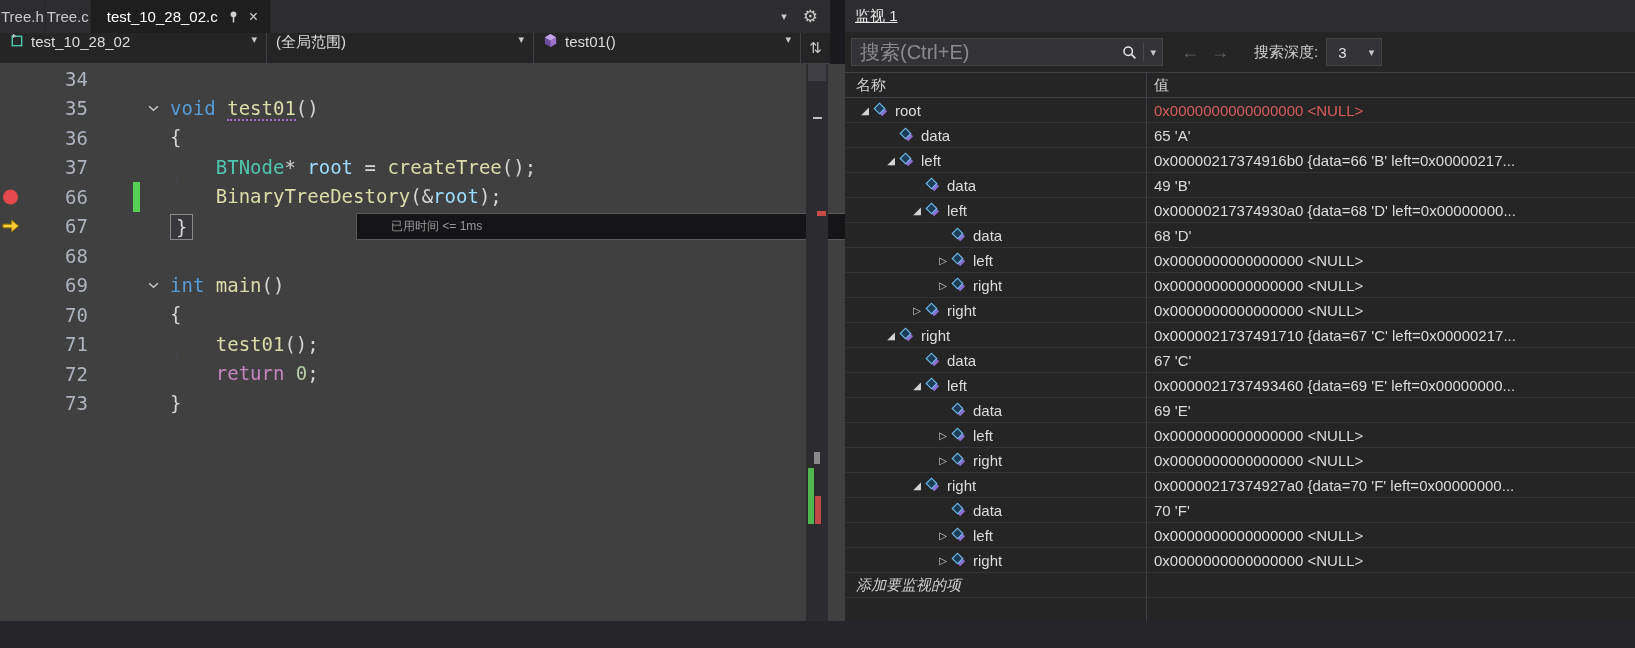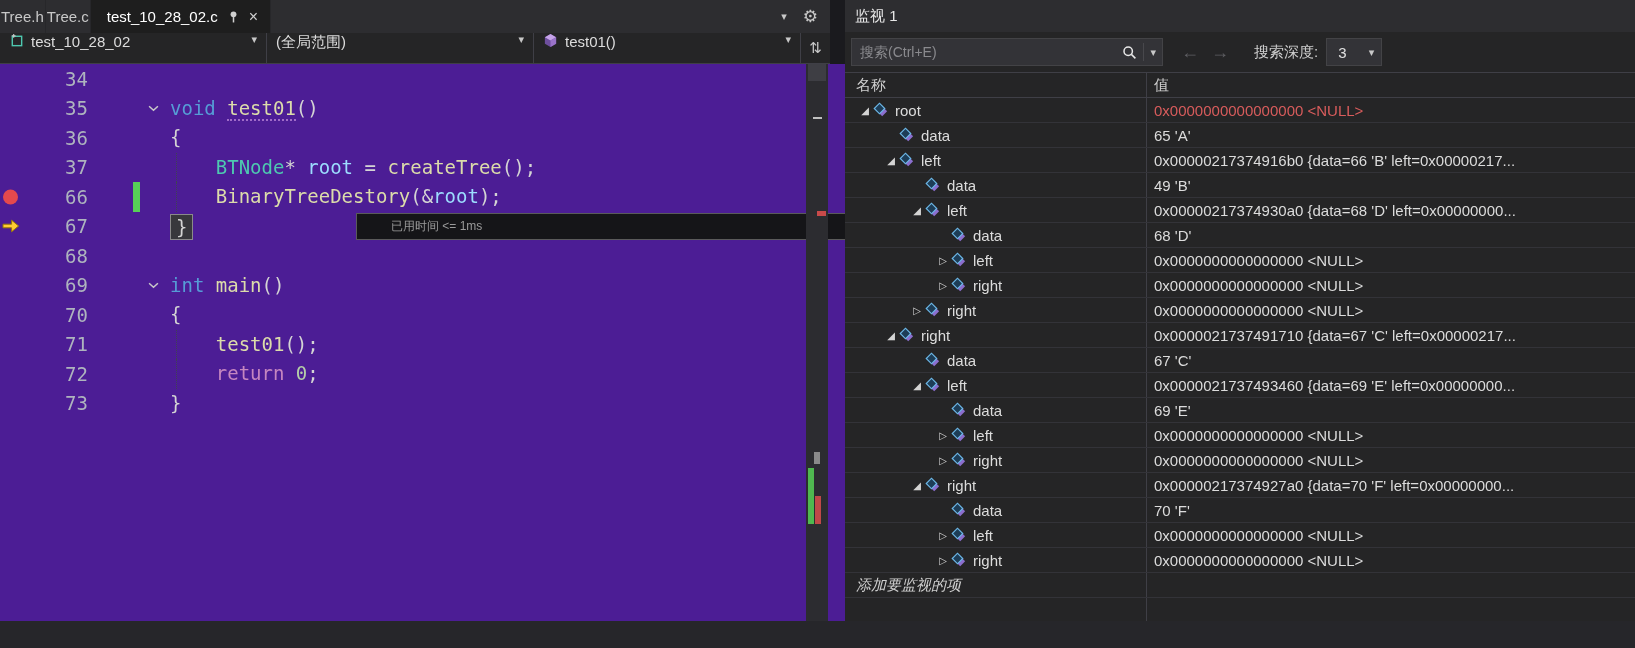--- a/index.html
+++ b/index.html
@@ -18,21 +18,21 @@
   .tabbar-icons { display:flex; align-items:center; gap:16px; padding-right:12px; color:#c8c8c8; }
   .dd-caret { font-size:11px; color:#c8c8c8; }
   .gear { font-size:17px; }
 
   .nav-bar { position:absolute; left:0; top:33px; width:830px; height:31px; background:#252526; border-bottom:1px solid #3f3f46; display:flex; align-items:stretch; font-size:15px; color:#dcdcdc; }
   .nav-dd { width:267px; display:flex; gap:7px; padding:0 9px; border-right:1px solid #3f3f46; }
   .nav-dd .caret { margin-left:auto; font-size:11px; color:#c8c8c8; }
   .nav-icon { width:15px; height:15px; flex:none; }
   .split-btn { flex:1; display:flex; align-items:center; justify-content:center; color:#c8c8c8; font-size:15px; }
 
-  .code-area { position:absolute; left:0; top:64px; width:898px; height:557px; background:#4c1d95; overflow:hidden; }
+  .code-area { position:absolute; left:0; top:64px; width:898px; height:557px; background:#404040; overflow:hidden; }
   .code-row { display:flex; height:29.5px; align-items:center; position:relative; font-family:"DejaVu Sans Mono","Liberation Mono",monospace; }
   .m-bp { width:26px; height:100%; position:relative; flex:none; }
   .bp-dot { position:absolute; left:3px; top:50%; transform:translateY(-50%); width:15px; height:15px; border-radius:50%; background:#e5494d; }
   .exec-arrow { position:absolute; left:2px; top:50%; transform:translateY(-50%); width:18px; height:14px; }
   .m-ln { width:62px; flex:none; text-align:right; color:#aeb4be; font-size:19px; }
   .m-chg { width:52px; height:100%; position:relative; flex:none; }
   .chg-bar { position:absolute; right:0; top:0; bottom:0; width:7px; background:#57d057; }
   .m-fold { width:26px; height:100%; flex:none; display:flex; align-items:center; justify-content:center; }
   .fold-open { width:11px; height:7px; }
   .fold-box { width:16px; height:16px; background:#3a3a40; border:1px solid #6e6e6e; display:flex; align-items:center; justify-content:center; }
@@ -48,24 +48,24 @@
   .sb-caret { position:absolute; left:7px; width:9px; height:2px; top:53px; background:#c0c0c0; }
   .sb-bp { position:absolute; right:2px; width:9px; height:5px; top:147px; background:#c84a4a; }
   .sb-gray { position:absolute; left:8px; width:6px; height:12px; top:388px; background:#8a8a8a; }
   .sb-green { position:absolute; left:2px; width:6px; top:404px; height:56px; background:#4fb84f; }
   .sb-red { position:absolute; left:9px; width:6px; top:432px; height:28px; background:#c04848; }
 
   .bottom-strip { position:absolute; left:0; top:621px; width:1635px; height:27px; background:#26262a; z-index:5; }
 
   
   .watch-pane { position:absolute; left:845px; top:0; width:790px; height:648px; background:#252526; font-size:15px; }
-  .watch-title { height:32px; line-height:32px; padding-left:10px; color:#e8e8e8; background:#2d2d30; }
+  .watch-title { height:32px; line-height:32px; padding-left:10px; color:#e8e8e8; background:#2d2d30;text-decoration:underline; }
   .watch-toolbar { height:40px; display:flex; align-items:center; padding:0 6px; }
   .search-box { width:312px; height:28px; background:#333337; border:1px solid #434346; display:flex; align-items:center; padding:0 6px 0 8px; gap:6px; }
-  .search-input { flex:1; background:transparent; border:none; outline:none; color:#e0e0e0; font-size:14px; font-family:"Liberation Sans",sans-serif; min-width:0; }
+  .search-input { flex:1; background:transparent; border:none; outline:none; color:#e0e0e0; font-size:20px; font-family:"Liberation Sans",sans-serif; min-width:0; }
   .search-input::placeholder { color:#8a8a8e; }
   .sb-sep { width:1px; height:18px; background:#48484c; }
   .mag-svg { width:15px; height:15px; }
   .nav-arrow { width:30px; text-align:center; color:#5f5f63; font-size:18px; }
   .nav-arrow.first { margin-left:12px; }
   .depth-label { color:#cfcfcf; margin:0 8px 0 19px; white-space:nowrap; }
   .depth-dd { width:56px; height:28px; background:#333337; border:1px solid #434346; display:flex; align-items:center; justify-content:space-between; padding:0 7px 0 11px; color:#e0e0e0; }
 
   .grid-header { height:26px; border-top:1px solid #3f3f46; border-bottom:1px solid #3f3f46; display:flex; align-items:stretch; color:#cfcfcf; }
   .gh-name { width:302px; flex:none; display:flex; align-items:center; padding-left:11px; border-right:1px solid #3f3f46; }

